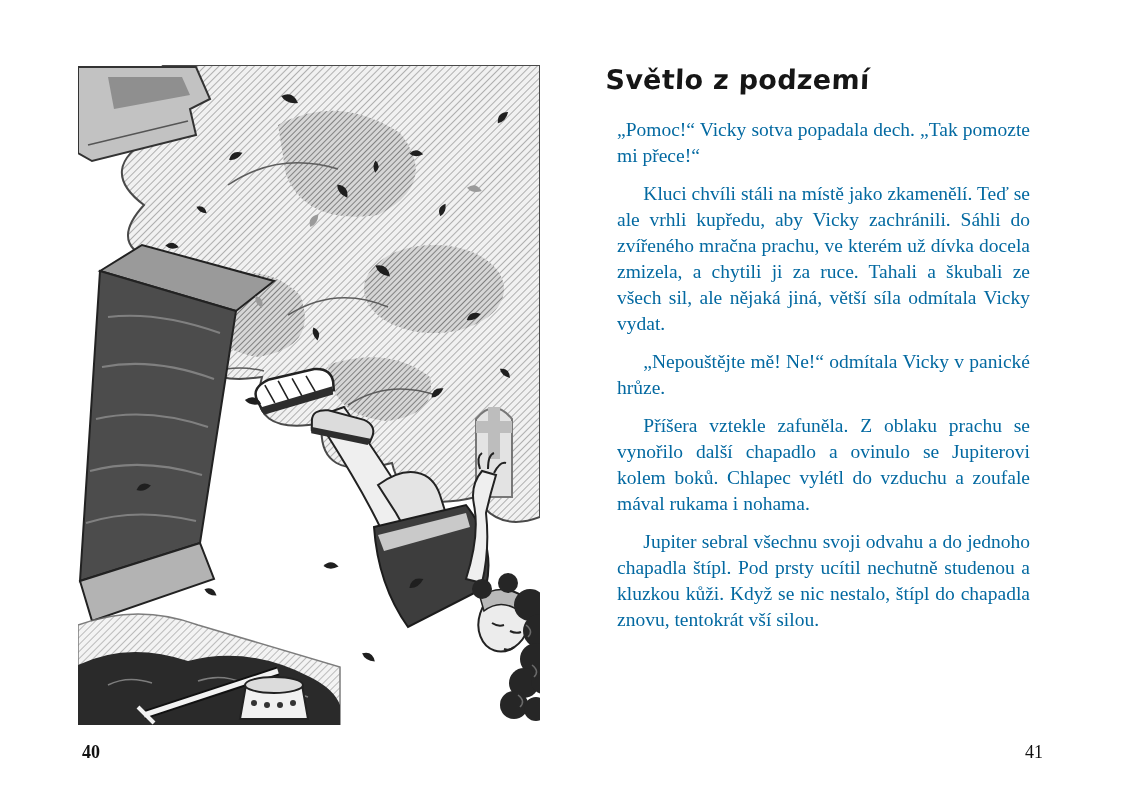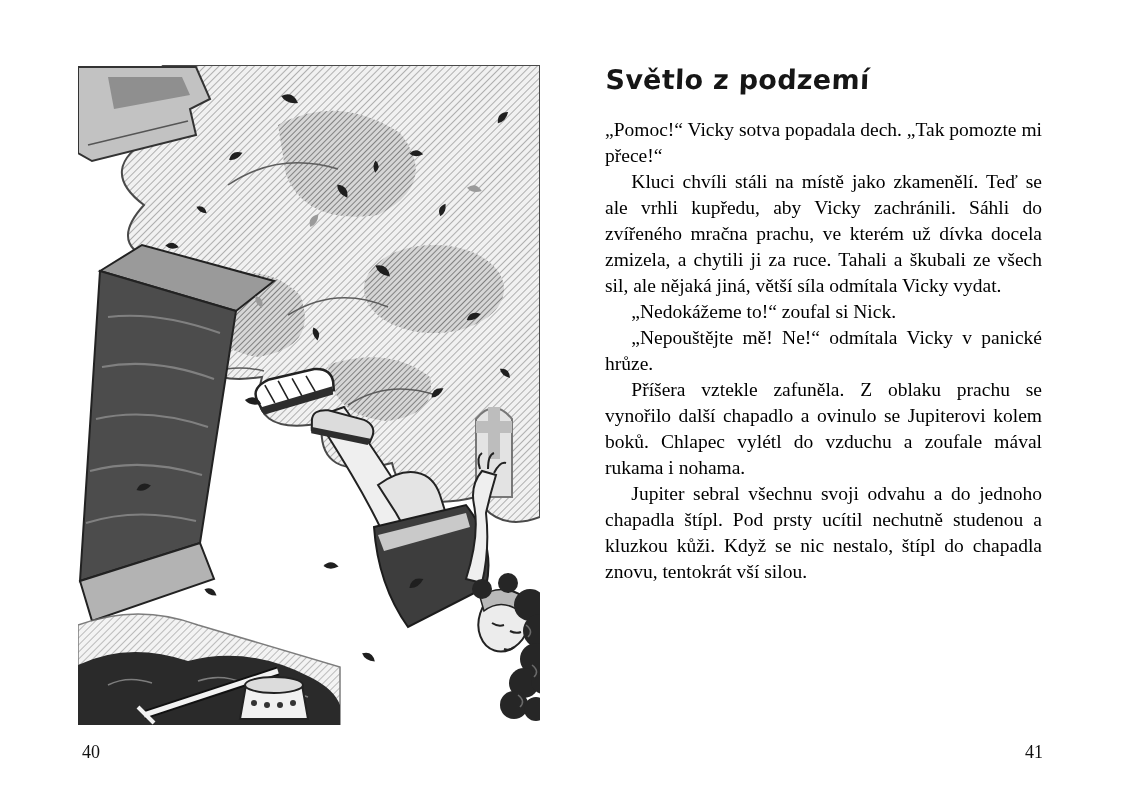--- a/index.html
+++ b/index.html
@@ -20,45 +20,45 @@
     width: 462px; height: 660px;
   }
   .illustration-box svg { width: 100%; height: 100%; display: block; }
 
   .page-num {
     position: absolute;
     font-family: "Liberation Serif", serif;
     font-size: 18px;
     color: #111;
   }
-  .page-num-left  { left: 82px; top: 742px; }
+  .page-num-left  { left: 82px; top: 742px; font-weight: bold; }
   .page-num-right { right: 78px; top: 742px; text-align: left; }
 
   
   .right-col {
     position: absolute;
     left: 605px; top: 64px;
     width: 437px;
   }
   .chapter-title {
     font-family: "DejaVu Sans", sans-serif;
     font-weight: 800;
     font-size: 27px;
     letter-spacing: 0.3px;
     color: #161616;
     margin: 0 0 22px 0;
     transform: skewX(-2deg);
     transform-origin: left bottom;
   }
   .body-text p {
-    margin: 0;
+    margin: 12px;
     font-size: 19.5px;
     line-height: 26px;
     text-align: justify;
-    color: #000000;
+    color: #0369a1;
   }
   .body-text p.indent { text-indent: 1.35em; }
 </style>
 </head>
 <body>
 
 <div class="spread">
 
   <div class="illustration-box">
     <svg viewBox="0 0 462 660" xmlns="http://www.w3.org/2000/svg">
@@ -208,21 +208,20 @@
     </svg>
   </div>
 
   <div class="page-num page-num-left">40</div>
 
   <div class="right-col">
     <h1 class="chapter-title">Světlo z podzemí</h1>
     <div class="body-text">
       <p>„Pomoc!“ Vicky sotva popadala dech. „Tak pomozte mi přece!“</p>
       <p class="indent">Kluci chvíli stáli na místě jako zkamenělí. Teď se ale vrhli kupředu, aby Vicky zachránili. Sáhli do zvířeného mračna prachu, ve kterém už dívka docela zmizela, a chytili ji za ruce. Tahali a škubali ze všech sil, ale nějaká jiná, větší síla odmítala Vicky vydat.</p>
-      <p class="indent">„Nedokážeme to!“ zoufal si Nick.</p>
       <p class="indent">„Nepouštějte mě! Ne!“ odmítala Vicky v panické hrůze.</p>
       <p class="indent">Příšera vztekle zafuněla. Z oblaku prachu se vynořilo další chapadlo a ovinulo se Jupiterovi kolem boků. Chlapec vylétl do vzduchu a zoufale mával rukama i nohama.</p>
       <p class="indent">Jupiter sebral všechnu svoji odvahu a do jednoho chapadla štípl. Pod prsty ucítil nechutně studenou a kluzkou kůži. Když se nic nestalo, štípl do chapadla znovu, tentokrát vší silou.</p>
     </div>
   </div>
 
   <div class="page-num page-num-right">41</div>
 
 </div>
 

